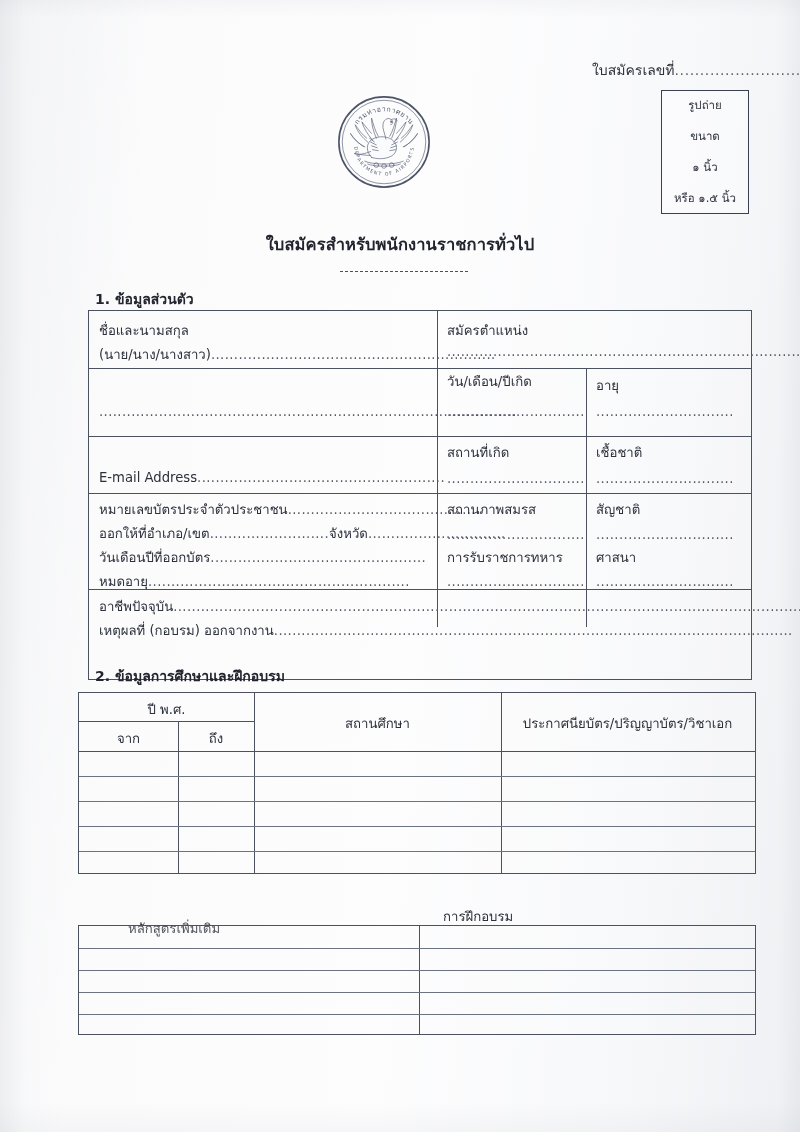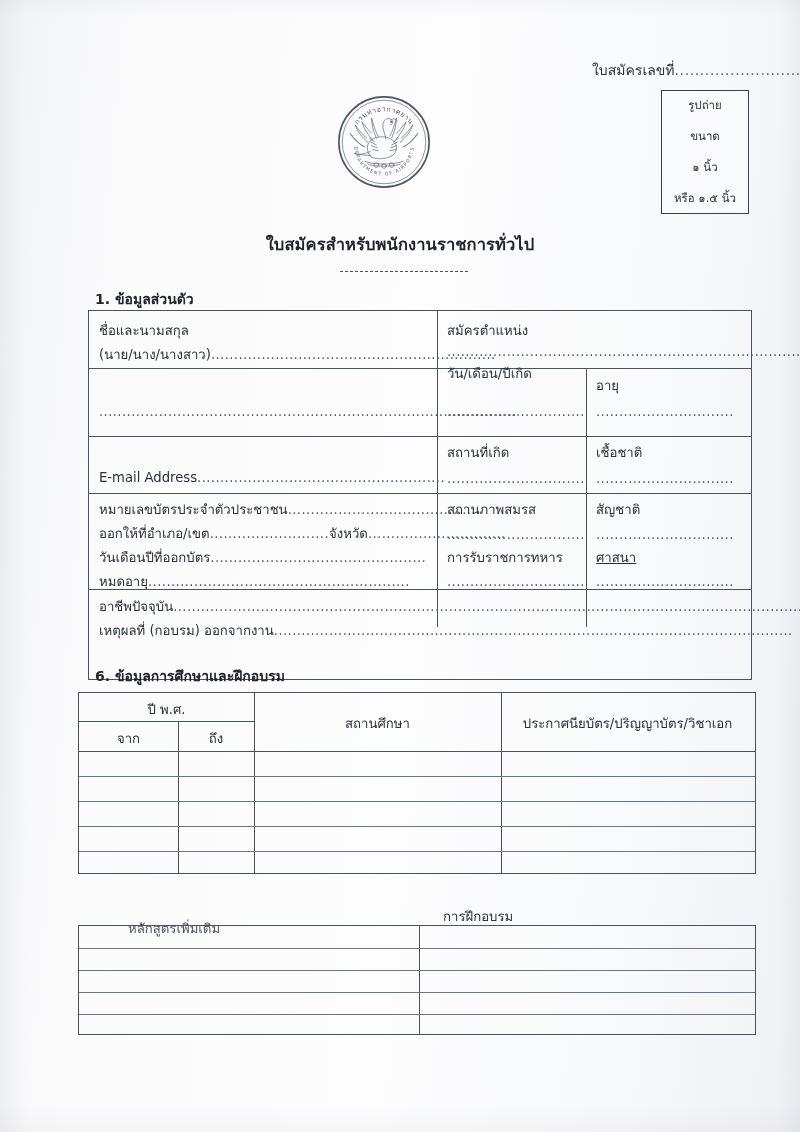--- a/index.html
+++ b/index.html
@@ -251,46 +251,46 @@
     <div class="abs" style="left:10px; top:212px;"><span class="lbl">ออกให้ที่อำเภอ/เขต</span><span class="dotline">..........................</span><span class="lbl">จังหวัด</span><span class="dotline">..............................</span></div>
     <div class="abs" style="left:10px; top:236px;"><span class="lbl">วันเดือนปีที่ออกบัตร</span><span class="dotline">...............................................</span></div>
     <div class="abs" style="left:10px; top:260px;"><span class="lbl">หมดอายุ</span><span class="dotline">.........................................................</span></div>
 
     <div class="abs" style="left:10px; top:285px;"><span class="lbl">อาชีพปัจจุบัน</span><span class="dotline">...............................................................................................................................................</span></div>
     <div class="abs" style="left:10px; top:309px;"><span class="lbl">เหตุผลที่ (กอบรม) ออกจากงาน</span><span class="dotline">.................................................................................................................</span></div>
 
     <div class="abs lbl" style="left:358px; top:9px;">สมัครตำแหน่ง</div>
     <div class="abs dotline" style="left:358px; top:33px;">...................................................................................</div>
 
-    <div class="abs lbl" style="left:358px; top:52px;">วัน/เดือน/ปีเกิด</div>
+    <div class="abs lbl" style="left:358px; top:60px;">วัน/เดือน/ปีเกิด</div>
     <div class="abs dotline" style="left:358px; top:93px;">..............................</div>
 
     <div class="abs lbl" style="left:358px; top:131px;">สถานที่เกิด</div>
     <div class="abs dotline" style="left:358px; top:160px;">..............................</div>
 
     <div class="abs lbl" style="left:358px; top:188px;">สถานภาพสมรส</div>
     <div class="abs dotline" style="left:358px; top:216px;">..............................</div>
 
     <div class="abs lbl" style="left:358px; top:236px;">การรับราชการทหาร</div>
     <div class="abs dotline" style="left:358px; top:263px;">..............................</div>
 
     <div class="abs lbl" style="left:507px; top:64px;">อายุ</div>
     <div class="abs dotline" style="left:507px; top:93px;">..............................</div>
 
     <div class="abs lbl" style="left:507px; top:131px;">เชื้อชาติ</div>
     <div class="abs dotline" style="left:507px; top:160px;">..............................</div>
 
     <div class="abs lbl" style="left:507px; top:188px;">สัญชาติ</div>
     <div class="abs dotline" style="left:507px; top:216px;">..............................</div>
 
-    <div class="abs lbl" style="left:507px; top:236px;text-decoration:underline;">ศาสนา</div>
+    <div class="abs lbl" style="left:507px; top:236px;">ศาสนา</div>
     <div class="abs dotline" style="left:507px; top:263px;">..............................</div>
   </div>
 
-  <div class="abs sec-head" id="sec2-head">6.  ข้อมูลการศึกษาและฝึกอบรม</div>
+  <div class="abs sec-head" id="sec2-head">2.  ข้อมูลการศึกษาและฝึกอบรม</div>
 
   <div class="abs tbl" id="tbl-edu">
 
     <div class="vline" style="left:99px; top:28px;"></div>
     <div class="vline" style="left:175px;"></div>
     <div class="vline" style="left:422px;"></div>
 
     <div class="hline" style="left:0; width:175px; top:28px; right:auto;"></div>
     <div class="hline" style="top:58px;"></div>
 

